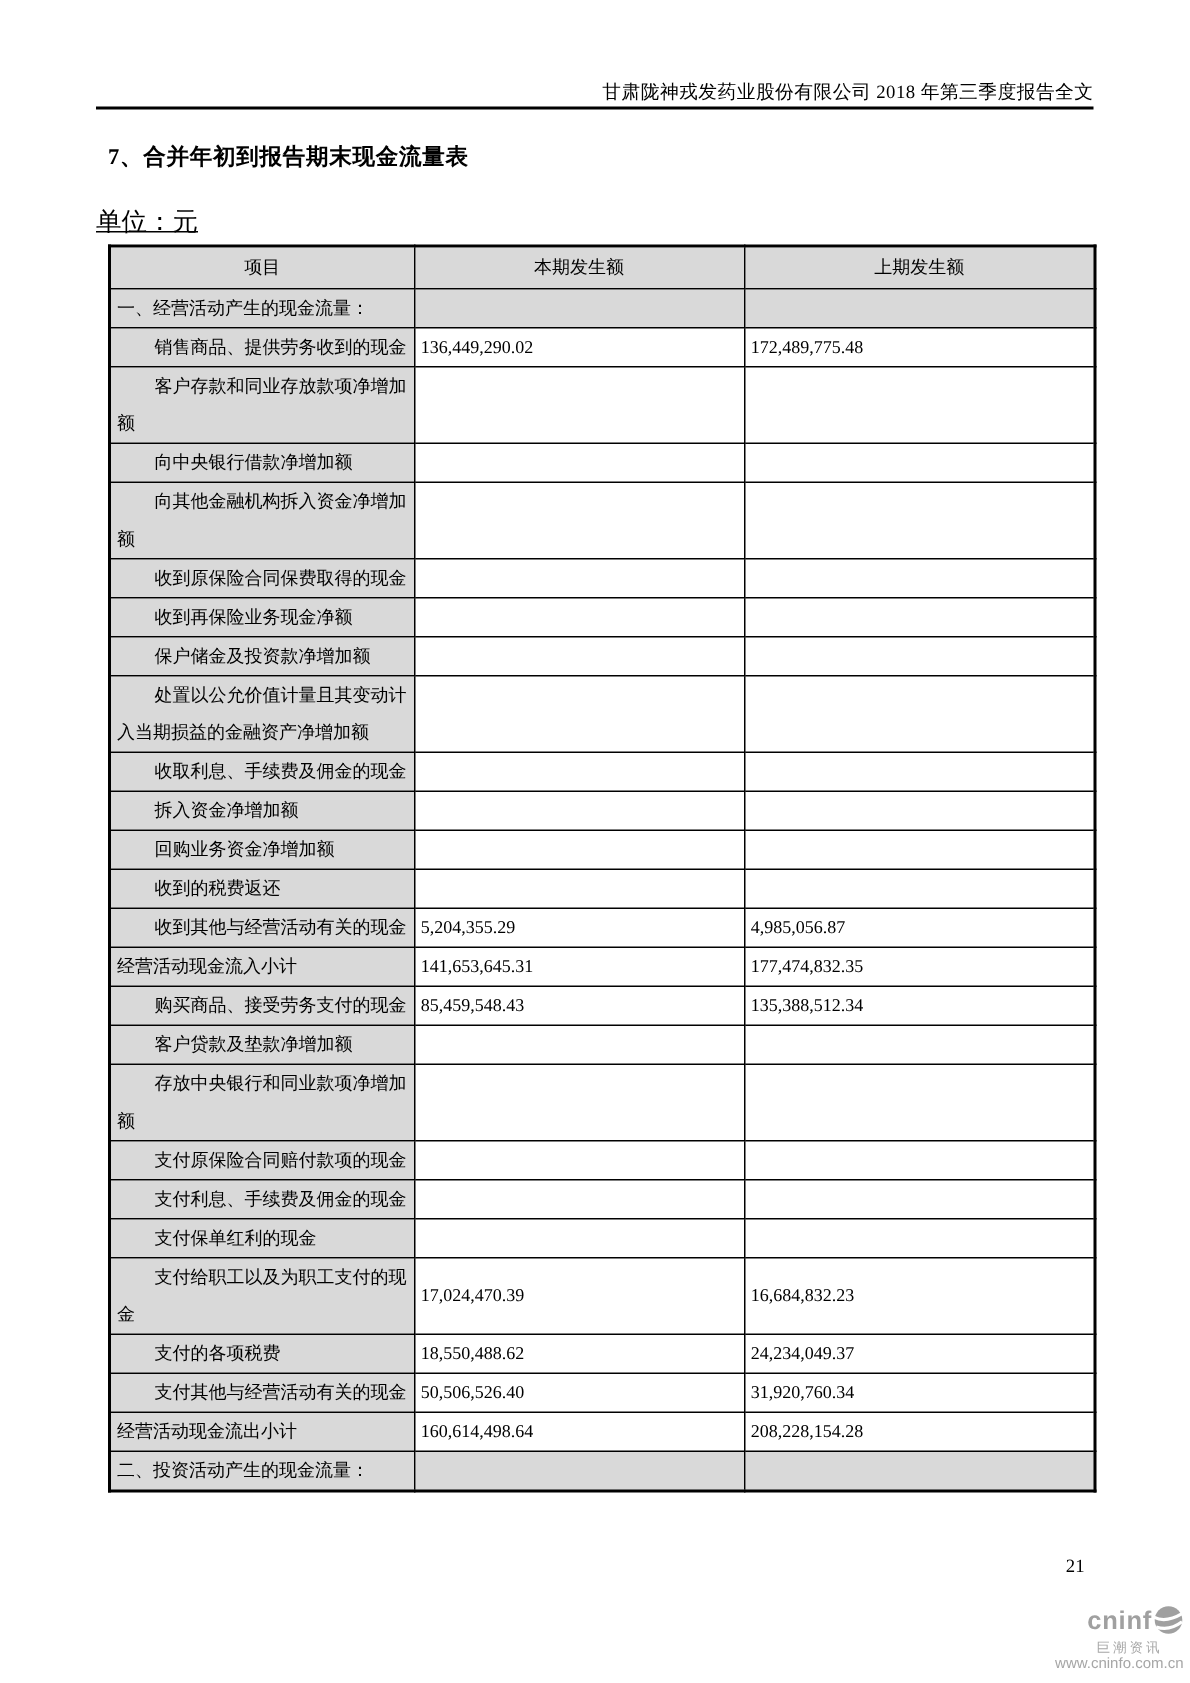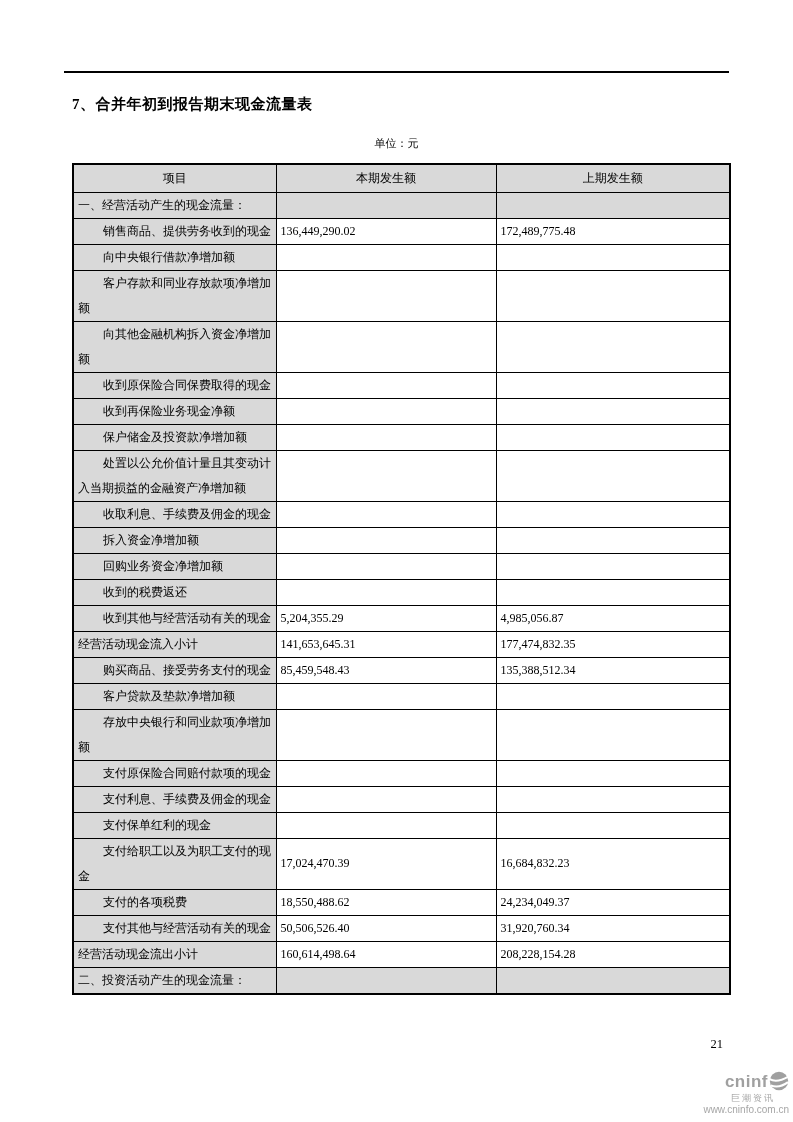--- a/index.html
+++ b/index.html
@@ -39,22 +39,23 @@
     left: 72px;
     font-size: 15px;
     font-weight: bold;
     letter-spacing: 0.5px;
   }
   .unit-label {
     position: absolute;
     top: 136px;
     left: 64px;
     right: 64px;
-    text-align: center;
-    font-size: 11px;
+    text-align: left;
+    font-size: 17px;
+    text-decoration: underline;
   }
   
   table.cash-flow {
     position: absolute;
     top: 163px;
     left: 72px;
     width: 657px;
     border-collapse: collapse;
     table-layout: fixed;
   }
@@ -118,20 +119,21 @@
   }
   .wm-cn { font-size: 9px; letter-spacing: 2px; margin-right: 14px; }
   .wm-url { font-size: 10px; }
   .wm-globe-icon { display: inline-block; }
 </style>
 </head>
 <body>
 
 <div class="page">
 
+  <div class="doc-header">甘肃陇神戎发药业股份有限公司 2018 年第三季度报告全文</div>
 
   <div class="header-rule"></div>
 
   <div class="section-title">7、合并年初到报告期末现金流量表</div>
 
   <div class="unit-label">单位：元</div>
 
   <table class="cash-flow">
     <colgroup>
       <col class="c1">
@@ -150,26 +152,26 @@
           <td class="label-cell">一、经营活动产生的现金流量：</td>
           <td class="num-cell"></td>
           <td class="num-cell"></td>
         </tr>
         <tr class="detail">
           <td class="label-cell">销售商品、提供劳务收到的现金</td>
           <td class="num-cell">136,449,290.02</td>
           <td class="num-cell">172,489,775.48</td>
         </tr>
         <tr class="detail">
+          <td class="label-cell">客户存款和同业存放款项净增加额</td>
+          <td class="num-cell"></td>
+          <td class="num-cell"></td>
+        </tr>
+        <tr class="detail">
           <td class="label-cell">向中央银行借款净增加额</td>
-          <td class="num-cell"></td>
-          <td class="num-cell"></td>
-        </tr>
-        <tr class="detail">
-          <td class="label-cell">客户存款和同业存放款项净增加额</td>
           <td class="num-cell"></td>
           <td class="num-cell"></td>
         </tr>
         <tr class="detail">
           <td class="label-cell">向其他金融机构拆入资金净增加额</td>
           <td class="num-cell"></td>
           <td class="num-cell"></td>
         </tr>
         <tr class="detail">
           <td class="label-cell">收到原保险合同保费取得的现金</td>

